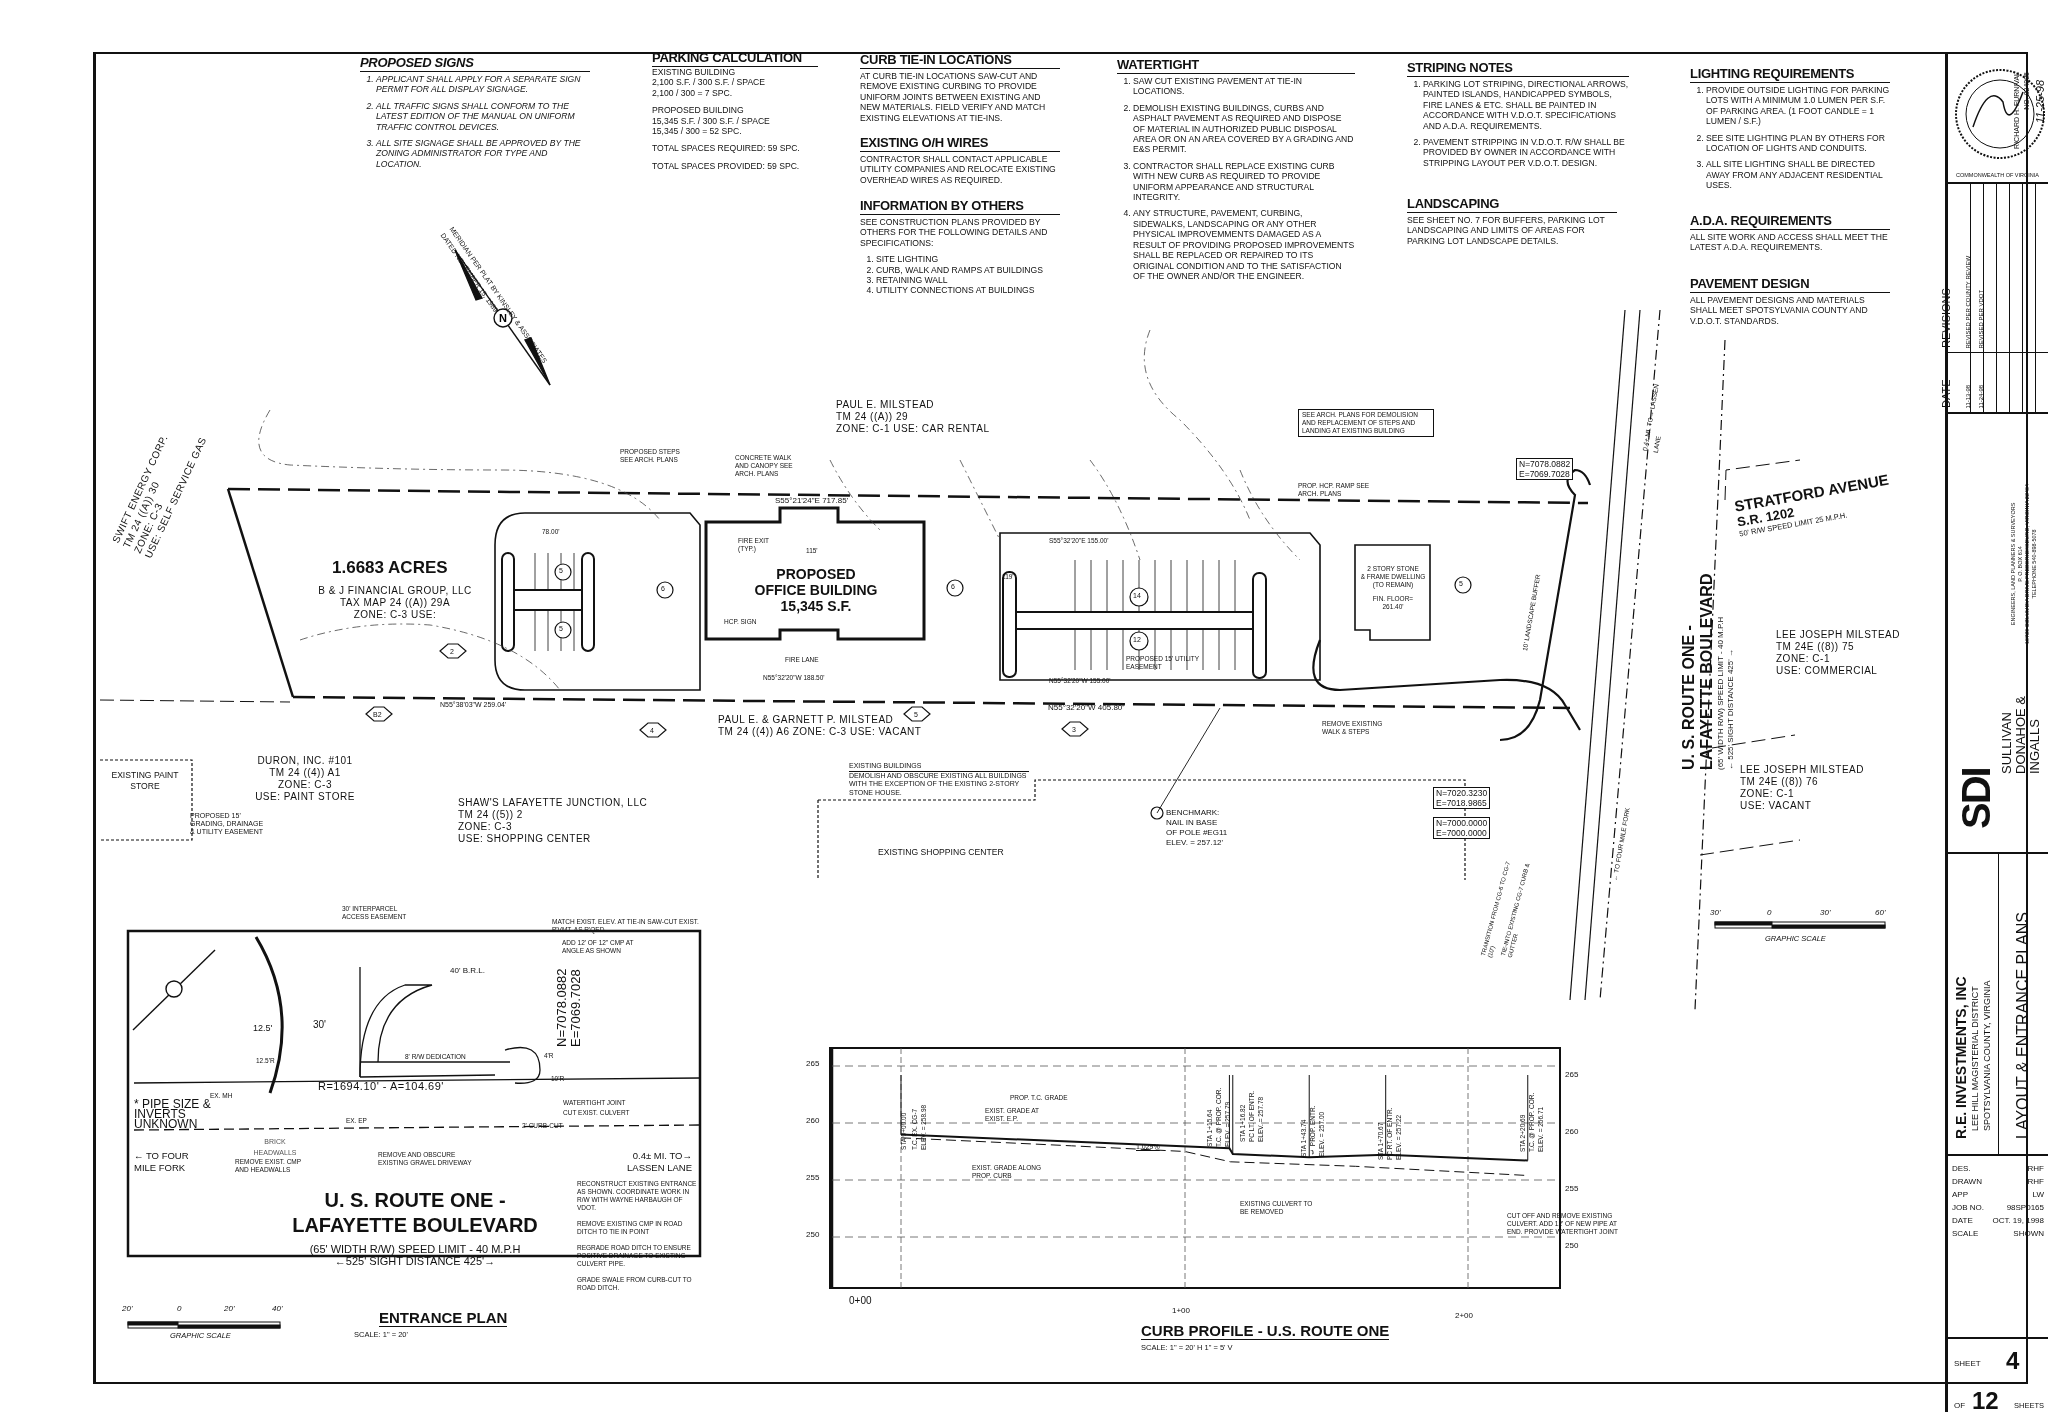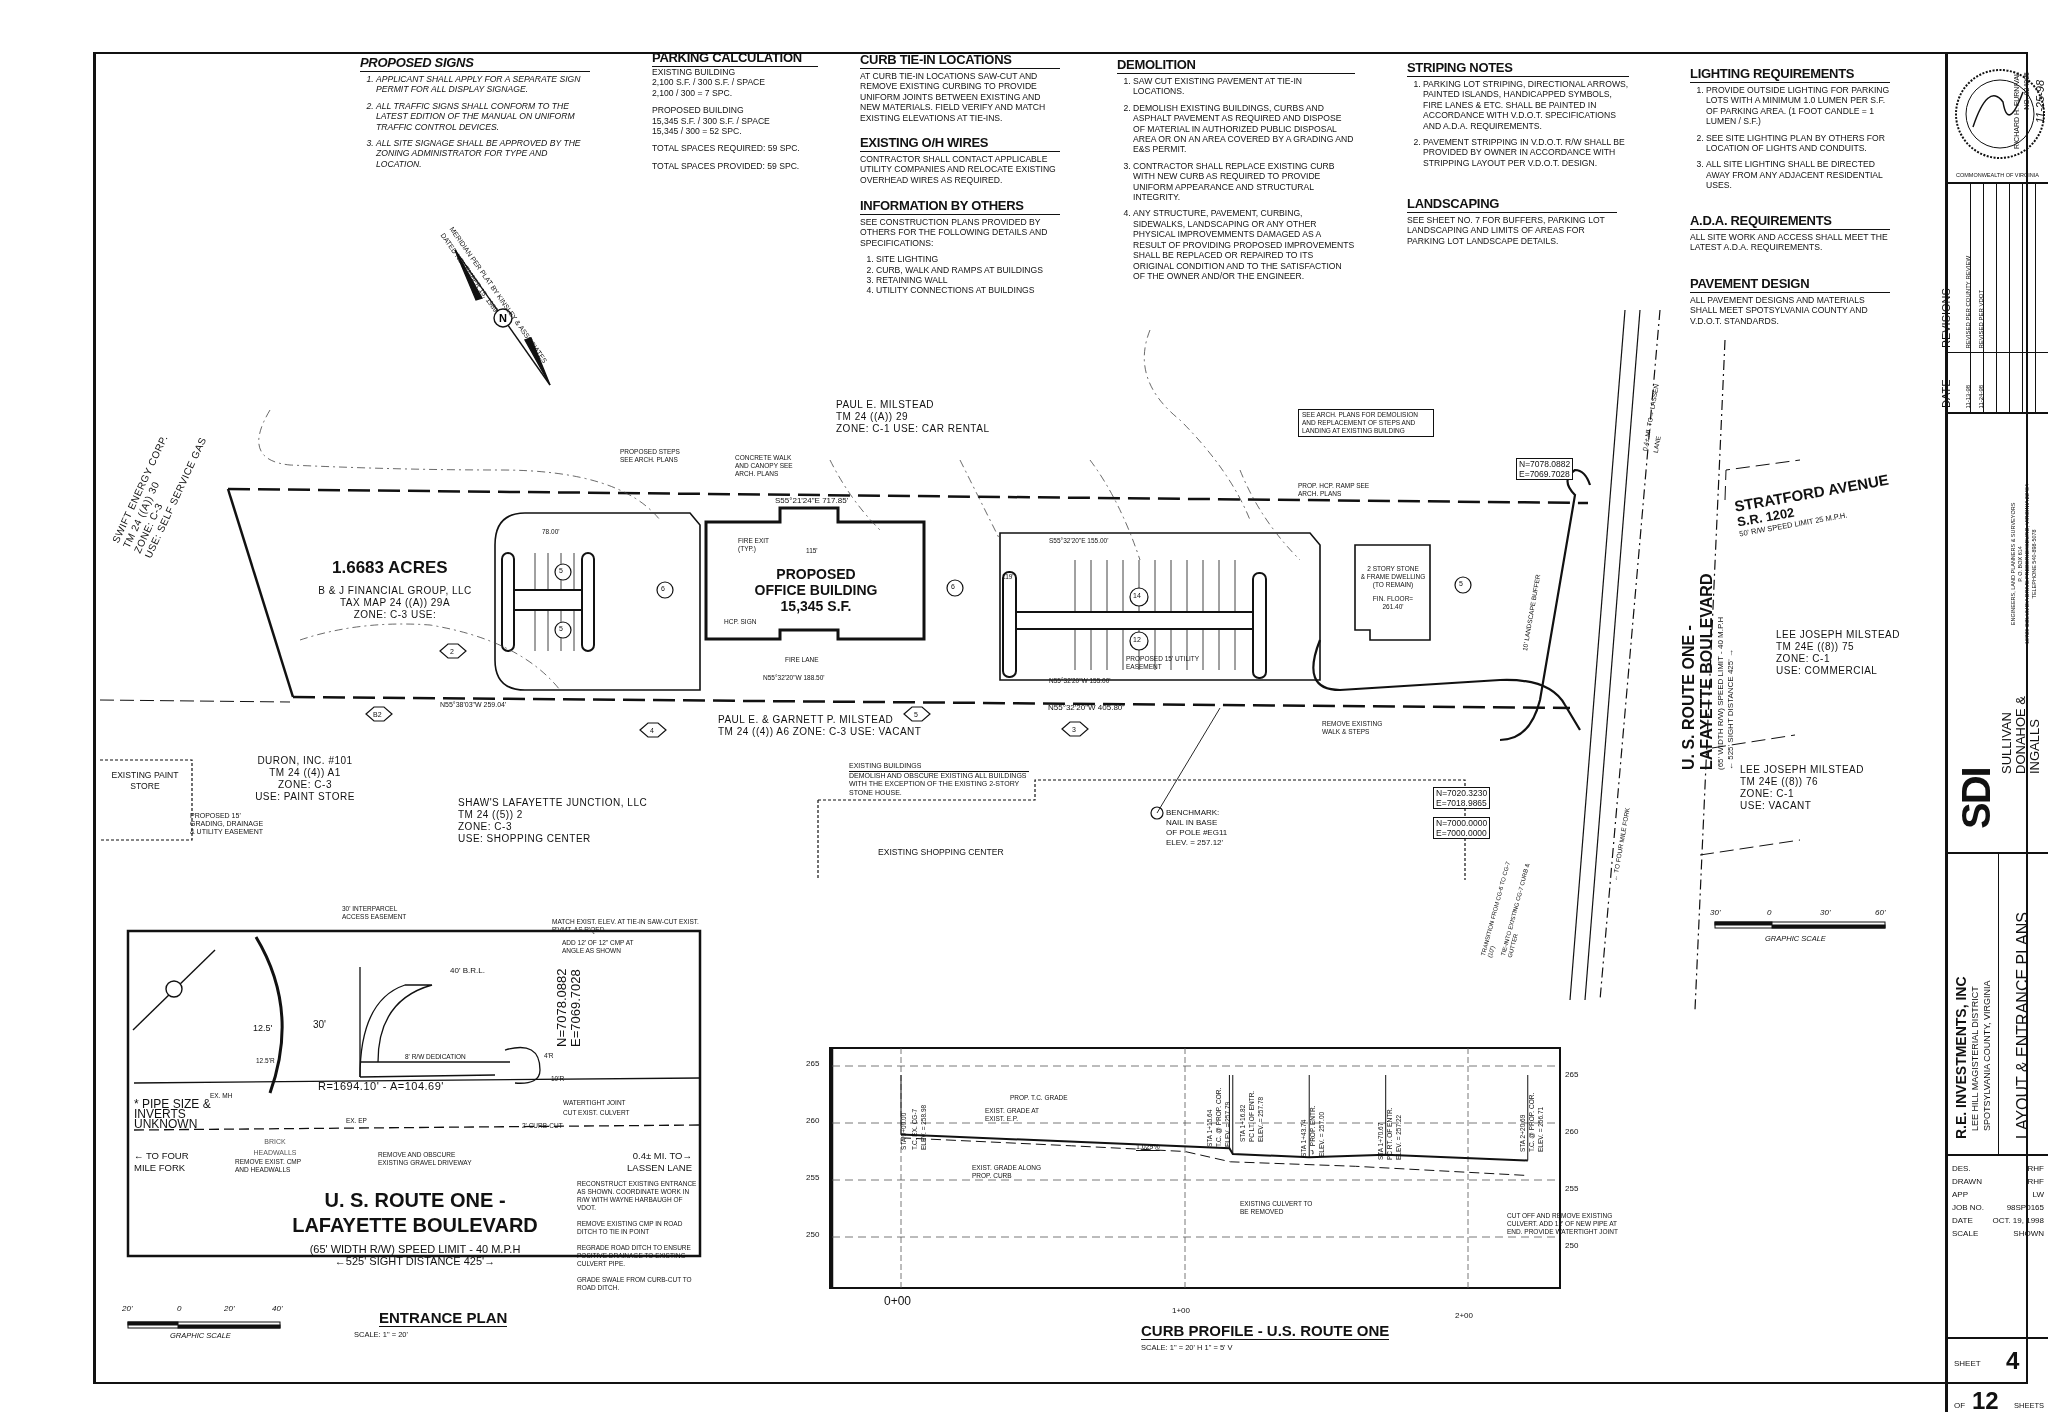--- a/index.html
+++ b/index.html
@@ -62,21 +62,21 @@
   <p class="para">SEE CONSTRUCTION PLANS PROVIDED BY OTHERS FOR THE FOLLOWING DETAILS AND SPECIFICATIONS:</p>
   <ol style="margin-top:6px;">
     <li style="margin-bottom:0">SITE LIGHTING</li>
     <li style="margin-bottom:0">CURB, WALK AND RAMPS AT BUILDINGS</li>
     <li style="margin-bottom:0">RETAINING WALL</li>
     <li style="margin-bottom:0">UTILITY CONNECTIONS AT BUILDINGS</li>
   </ol>
 </div>
 
 <div class="abs note" style="left:1117px;top:57px;width:238px;">
-  <h3>DEMOLITION</h3>
+  <h3>WATERTIGHT</h3>
   <ol>
     <li>SAW CUT EXISTING PAVEMENT AT TIE-IN LOCATIONS.</li>
     <li>DEMOLISH EXISTING BUILDINGS, CURBS AND ASPHALT PAVEMENT AS REQUIRED AND DISPOSE OF MATERIAL IN AUTHORIZED PUBLIC DISPOSAL AREA OR ON AN AREA COVERED BY A GRADING AND E&amp;S PERMIT.</li>
     <li>CONTRACTOR SHALL REPLACE EXISTING CURB WITH NEW CURB AS REQUIRED TO PROVIDE UNIFORM APPEARANCE AND STRUCTURAL INTEGRITY.</li>
     <li>ANY STRUCTURE, PAVEMENT, CURBING, SIDEWALKS, LANDSCAPING OR ANY OTHER PHYSICAL IMPROVEMMENTS DAMAGED AS A RESULT OF PROVIDING PROPOSED IMPROVEMENTS SHALL BE REPLACED OR REPAIRED TO ITS ORIGINAL CONDITION AND TO THE SATISFACTION OF THE OWNER AND/OR THE ENGINEER.</li>
   </ol>
 </div>
 
 <div class="abs note" style="left:1407px;top:60px;width:222px;">
   <h3>STRIPING NOTES</h3>
@@ -483,21 +483,21 @@
 
 <div class="abs small" style="left:806px;top:1059px;font-size:8px;">265</div>
 <div class="abs small" style="left:806px;top:1116px;font-size:8px;">260</div>
 <div class="abs small" style="left:806px;top:1173px;font-size:8px;">255</div>
 <div class="abs small" style="left:806px;top:1230px;font-size:8px;">250</div>
 <div class="abs small" style="left:1565px;top:1070px;font-size:8px;">265</div>
 <div class="abs small" style="left:1565px;top:1127px;font-size:8px;">260</div>
 <div class="abs small" style="left:1565px;top:1184px;font-size:8px;">255</div>
 <div class="abs small" style="left:1565px;top:1241px;font-size:8px;">250</div>
 
-<div class="abs small" style="left:884px;top:1296px;font-size:12px;">0+00</div>
+<div class="abs small" style="left:849px;top:1296px;font-size:10px;">0+00</div>
 <div class="abs small" style="left:1172px;top:1306px;font-size:8px;">1+00</div>
 <div class="abs small" style="left:1455px;top:1311px;font-size:8px;">2+00</div>
 
 <div class="abs small" style="left:1136px;top:1142px;font-size:7px;text-decoration:underline;">1.029%</div>
 <div class="abs small" style="left:1010px;top:1093px;font-size:6.5px;">PROP. T.C. GRADE</div>
 <div class="abs small" style="left:985px;top:1107px;font-size:6.5px;width:60px;line-height:8px;">EXIST. GRADE AT EXIST. E.P.</div>
 <div class="abs small" style="left:972px;top:1164px;font-size:6.5px;width:75px;line-height:8px;">EXIST. GRADE ALONG PROP. CURB</div>
 <div class="abs small" style="left:1240px;top:1200px;font-size:6.5px;width:75px;line-height:8px;">EXISTING CULVERT TO BE REMOVED</div>
 <div class="abs small" style="left:1507px;top:1212px;font-size:6.5px;width:125px;line-height:8px;">CUT OFF AND REMOVE EXISTING CULVERT. ADD 12' OF NEW PIPE AT END. PROVIDE WATERTIGHT JOINT</div>
 

